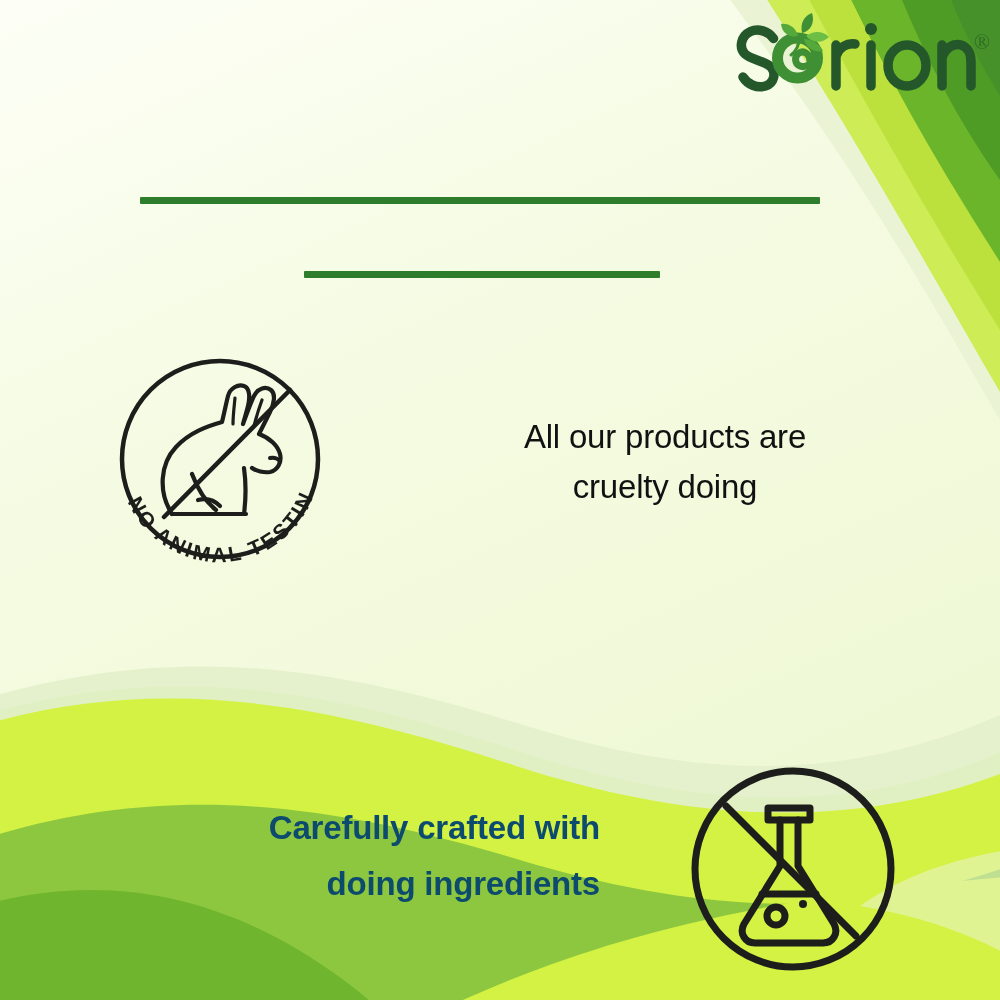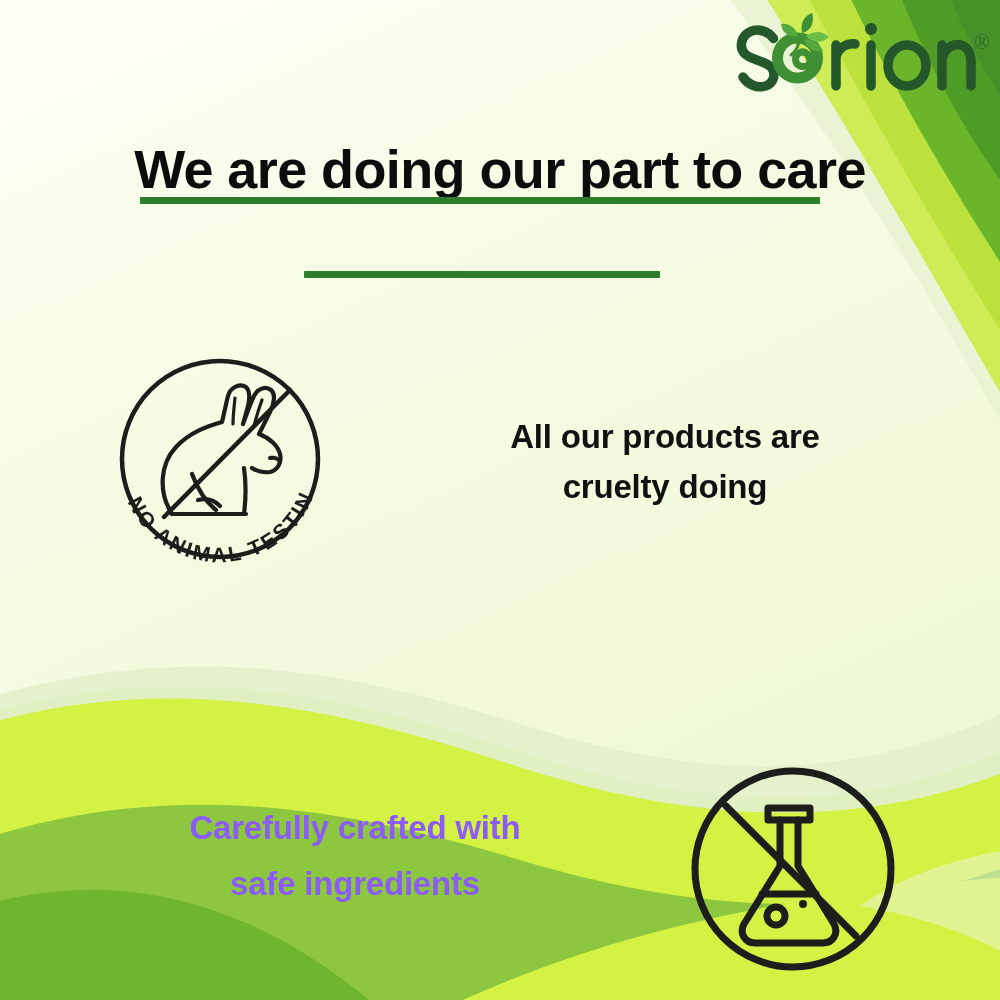--- a/index.html
+++ b/index.html
@@ -88,37 +88,37 @@
     width: 262px;
     height: 256px;
   }
   #cruelty-free-text {
     position: absolute;
     left: 430px;
     top: 412px;
     width: 470px;
     text-align: center;
     font-size: 33px;
-    font-weight: 700;
+    font-weight: 400;
     line-height: 50px;
     color: #111111;
     letter-spacing: -0.2px;
   }
 
   
   #safe-ingredients-text {
     position: absolute;
     left: 110px;
     top: 800px;
     width: 490px;
-    text-align: center;
+    text-align: right;
     font-size: 33px;
     font-weight: 700;
     line-height: 56px;
-    color: #8b5cf6;
+    color: #0c4a6e;
     letter-spacing: -0.2px;
   }
   #no-chemicals-badge {
     position: absolute;
     left: 686px;
     top: 762px;
     width: 214px;
     height: 214px;
   }
   .nowrap { white-space: nowrap; display: block; }
@@ -195,21 +195,20 @@
         <circle cx="145" cy="17" r="6" fill="#24582a"></circle>
 
         <ellipse cx="181" cy="53.5" rx="19" ry="20.5" fill="none" stroke="#24582a" stroke-width="9.5"></ellipse>
 
         <path d="M216 74 L216 33 M216 46 C219 36 227 31 235 33 C242 35 245 42 245 50 L245 74" fill="none" stroke="#24582a" stroke-width="9.5" stroke-linecap="round"></path>
       </svg>
       <span id="brand-reg">®</span>
     </div>
 
     <div id="headline">
-      <span class="headline-line">We are doing our part to care</span>
     </div>
     <div class="headline-rule" id="headline-rule-1"></div>
     <div class="headline-rule" id="headline-rule-2"></div>
 
     <svg id="bunny-badge" viewBox="0 0 262 256" xmlns="http://www.w3.org/2000/svg">
       <defs>
         <path id="captionArc" d="M 30 150 A 100 100 0 0 0 222 146" fill="none"></path>
       </defs>
 
       <circle cx="126" cy="117" r="98" fill="none" stroke="#1d1d1b" stroke-width="4.5"></circle>
@@ -241,21 +240,21 @@
       </text>
     </svg>
 
     <div id="cruelty-free-text">
       <span class="nowrap">All our products are</span>
       <span class="nowrap">cruelty doing</span>
     </div>
 
     <div id="safe-ingredients-text">
       <span class="nowrap">Carefully crafted with</span>
-      <span class="nowrap">safe ingredients</span>
+      <span class="nowrap">doing ingredients</span>
     </div>
 
     <svg id="no-chemicals-badge" viewBox="0 0 214 214" xmlns="http://www.w3.org/2000/svg">
 
       <circle cx="107" cy="107" r="98" fill="none" stroke="#1d1d1b" stroke-width="7"></circle>
 
       <path d="M 82 46 L 124 46 L 124 58 L 82 58 Z" fill="none" stroke="#1d1d1b" stroke-width="7" stroke-linejoin="round"></path>
 
       <path d="M 94 58 L 94 104 L 58 162 C 53 171 59 181 69 181 L 137 181
                C 147 181 153 171 148 162 L 112 104 L 112 58" fill="none" stroke="#1d1d1b" stroke-width="7" stroke-linejoin="round" stroke-linecap="round"></path>

